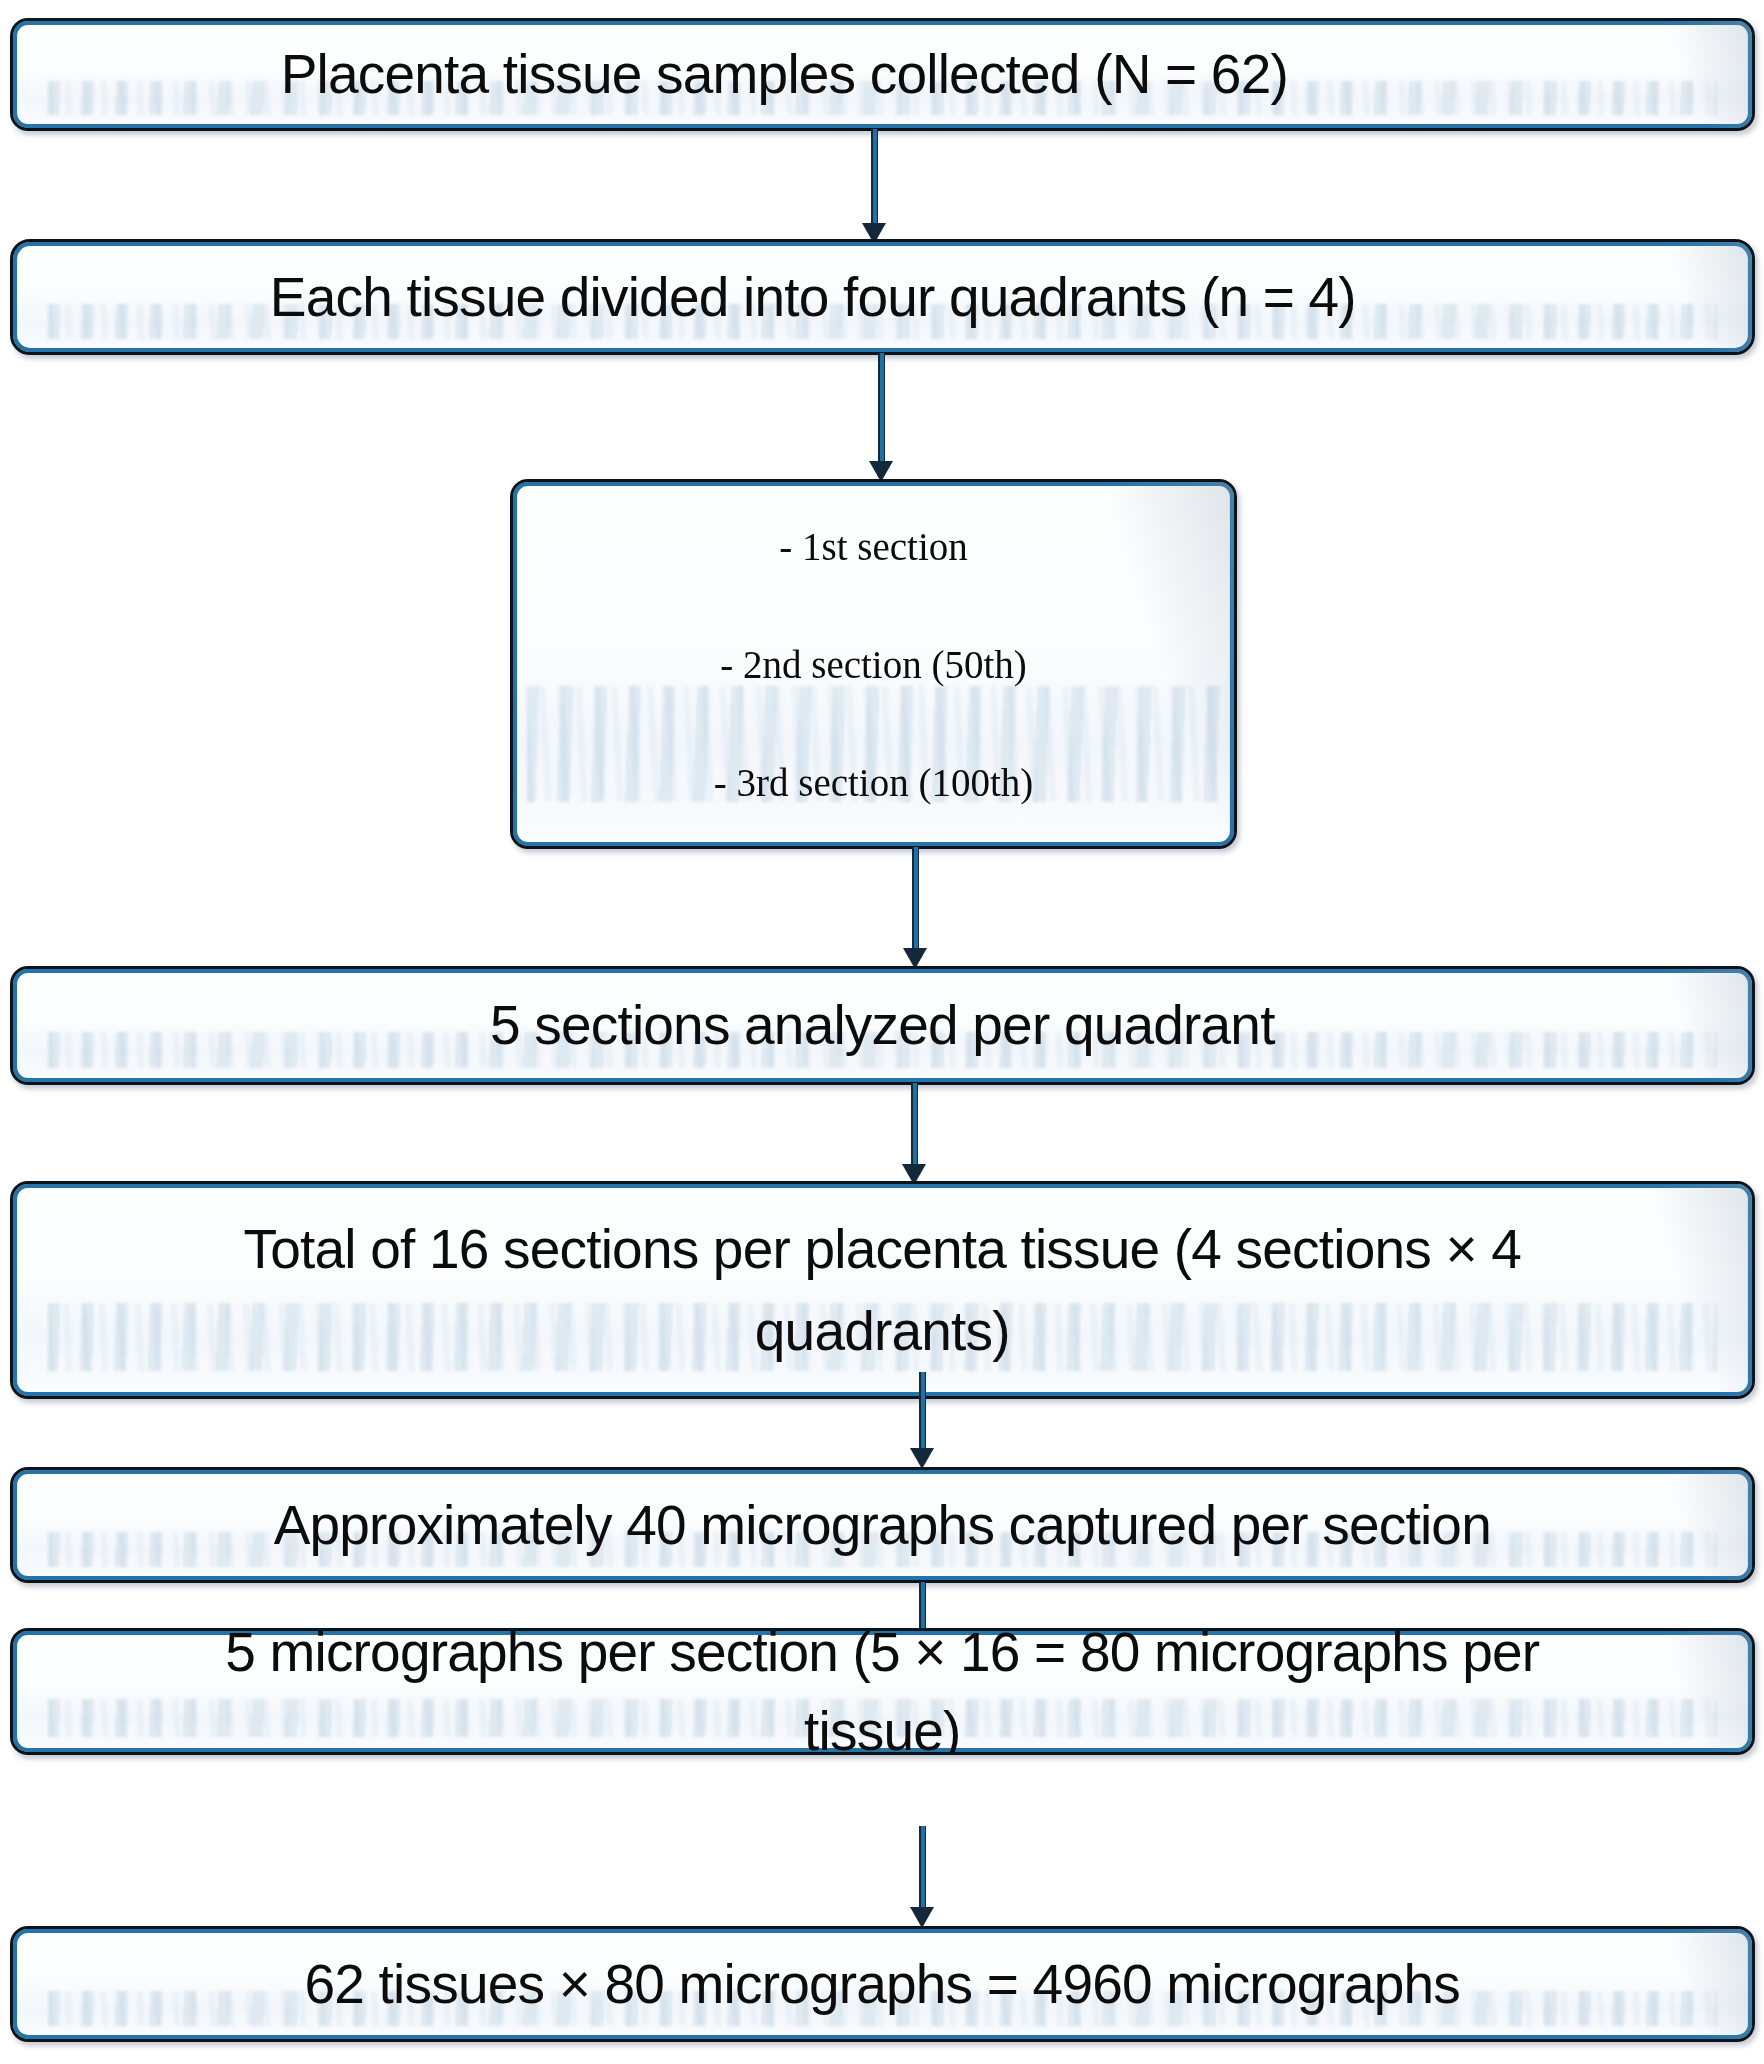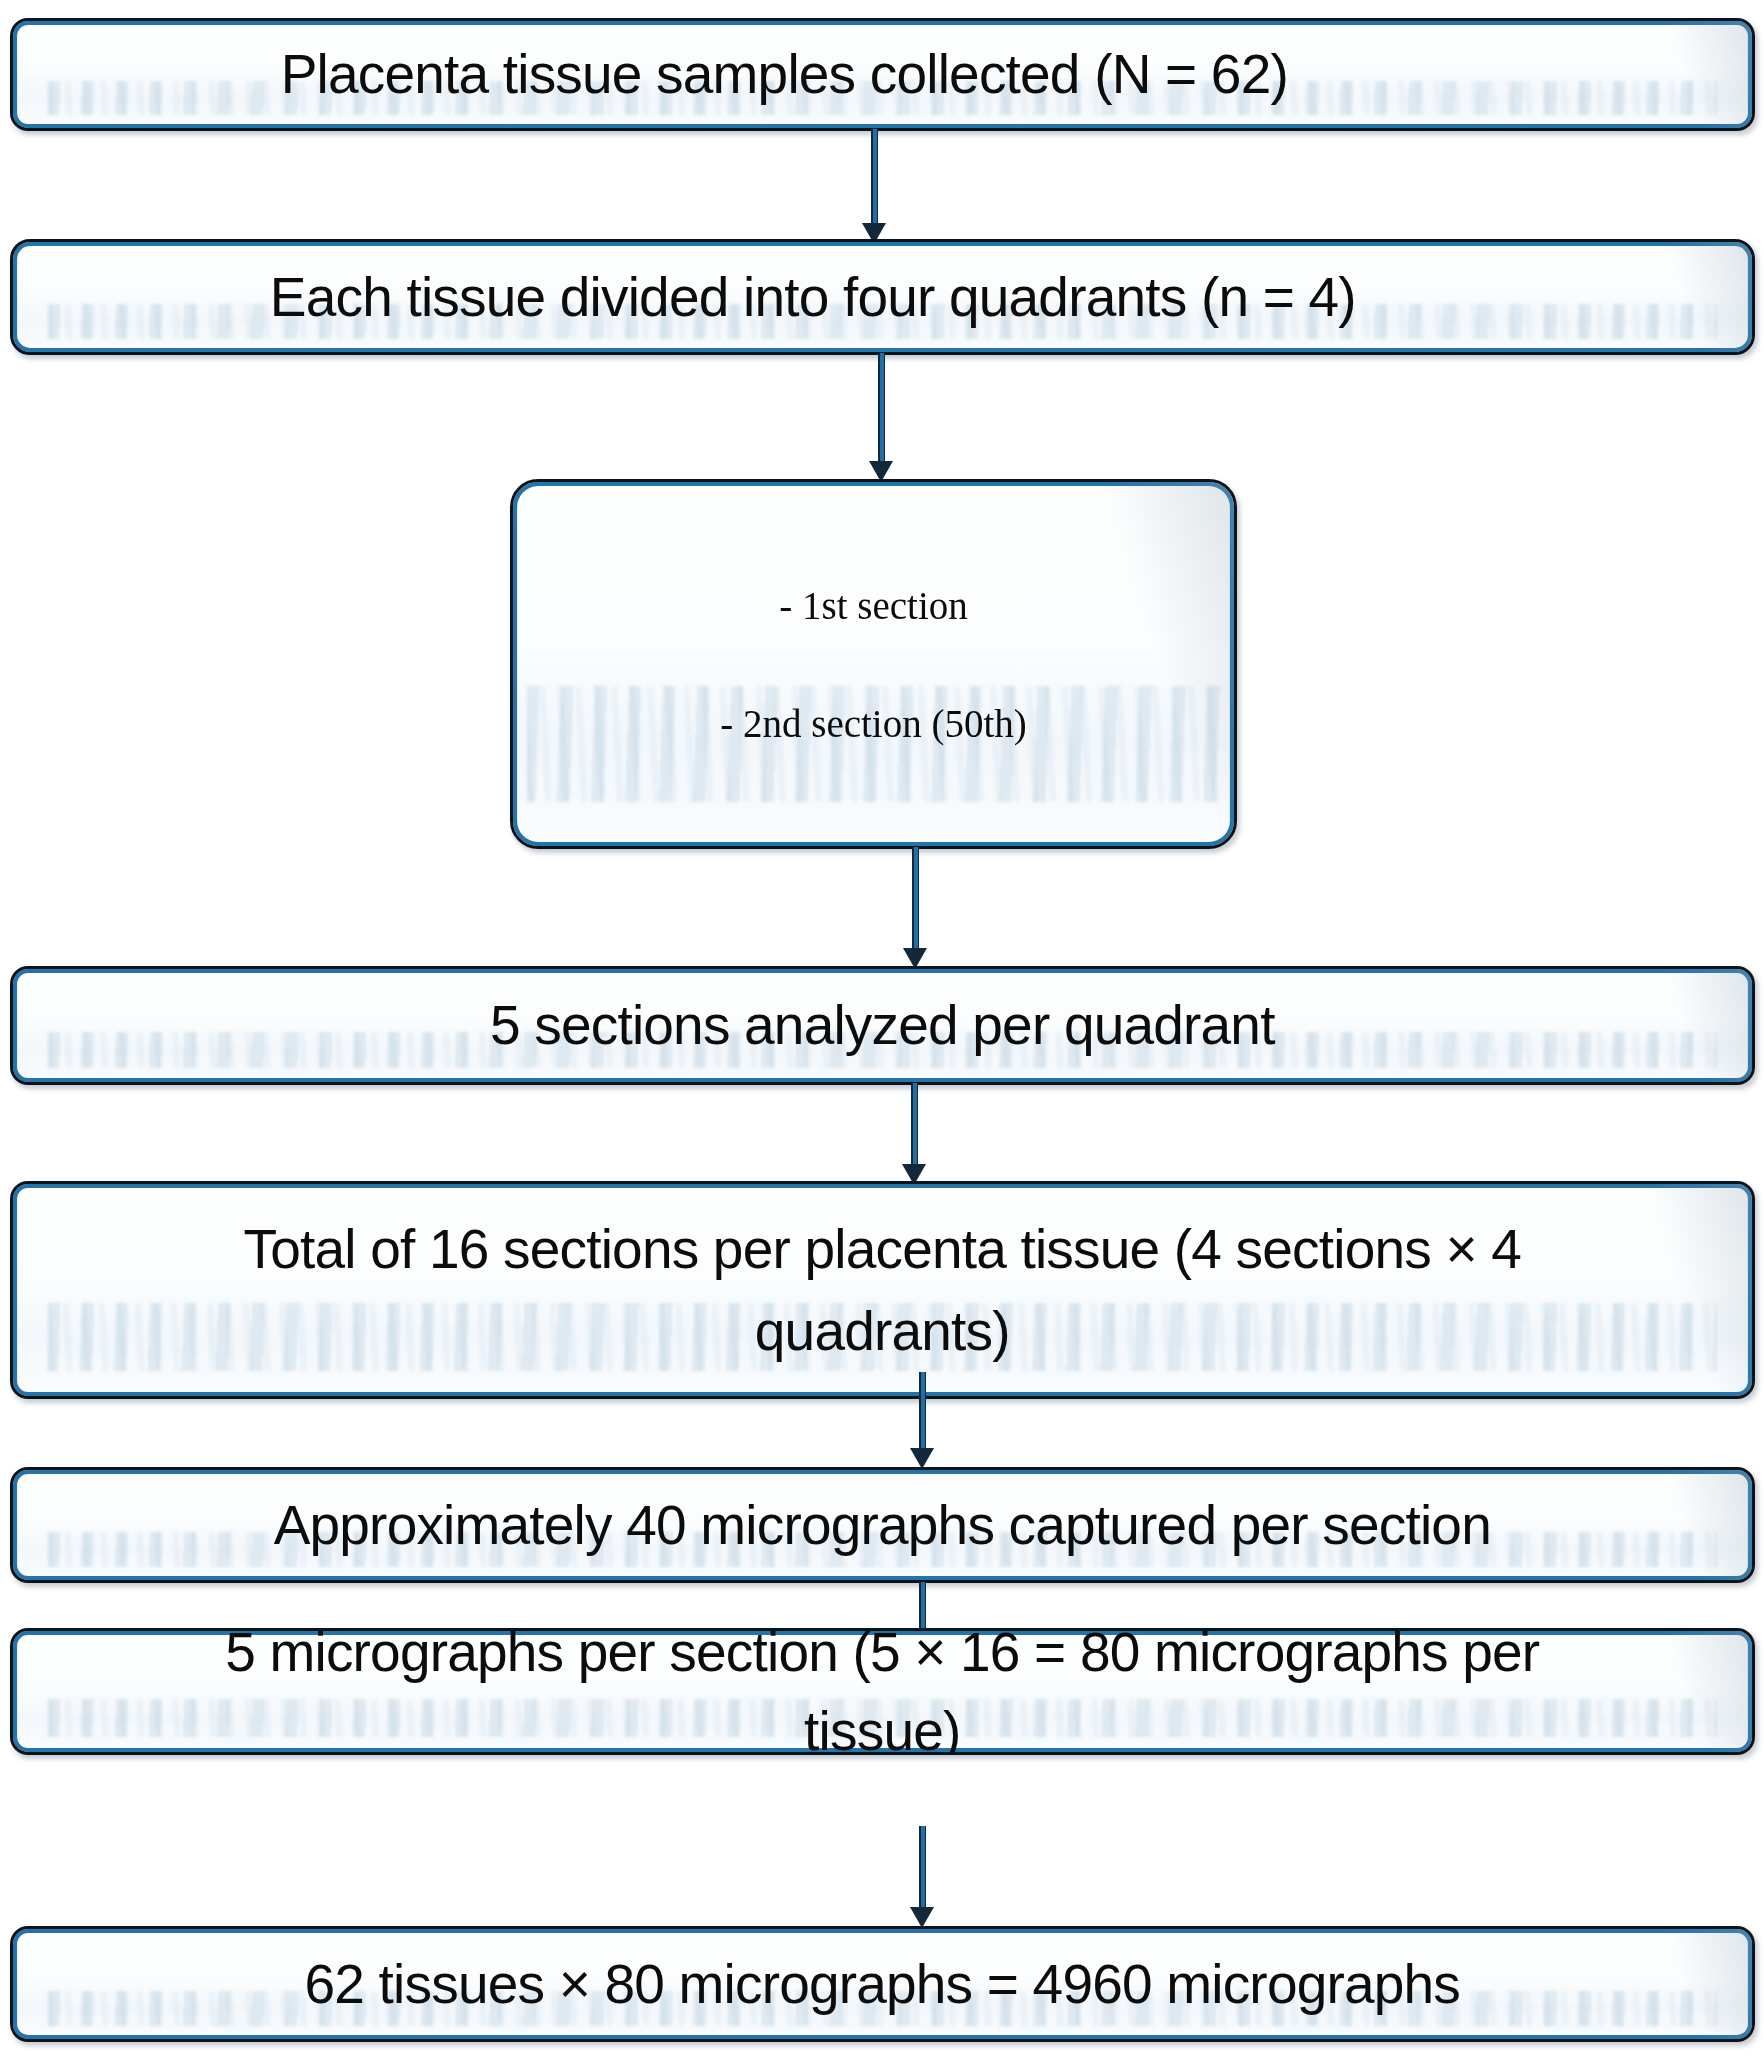--- a/index.html
+++ b/index.html
@@ -54,21 +54,21 @@
     position: relative;
     z-index: 2;
     font-size: 55px;
     letter-spacing: -0.8px;
     line-height: 1.5;
     text-align: center;
     white-space: pre-line;
   }
   .n1 { top: 18px;  height: 113px; }  .n1 .node-text { padding-right: 196px; }
   .n2 { top: 239px; height: 116px; border-radius: 20px; }  .n2 .node-text { padding-right: 139px; }
-  .n3 { top: 479px; left: 510px; width: 727px; height: 370px; border-radius: 28px; }
+  .n3 { top: 479px; left: 510px; width: 727px; height: 370px; border-radius: 18px; }
   .n3 .node-text {
     font-family: "Liberation Serif", "DejaVu Serif", serif;
     font-size: 39px;
     line-height: 59px;
     letter-spacing: 0;
   }
   .n4 { top: 966px; height: 119px; }
   .n5 { top: 1181px; height: 218px; }
   .n6 { top: 1467px; height: 116px; }
   .n7 { top: 1628px; height: 127px; } .n7 .node-text { line-height: 1.42; }
@@ -125,20 +125,21 @@
   <div class="arrow a2">
     <div class="arrow-shaft"></div>
     <div class="arrow-head"></div>
   </div>
 
   <section class="node n3">
     <div class="node-text">
       
       <div>- 1st section</div>
       <div>- 2nd section (50th)</div>
+      <div>- 3rd section (100th)</div>
       
     </div>
   </section>
 
   <div class="arrow a3">
     <div class="arrow-shaft"></div>
     <div class="arrow-head"></div>
   </div>
 
   <section class="node n4">

